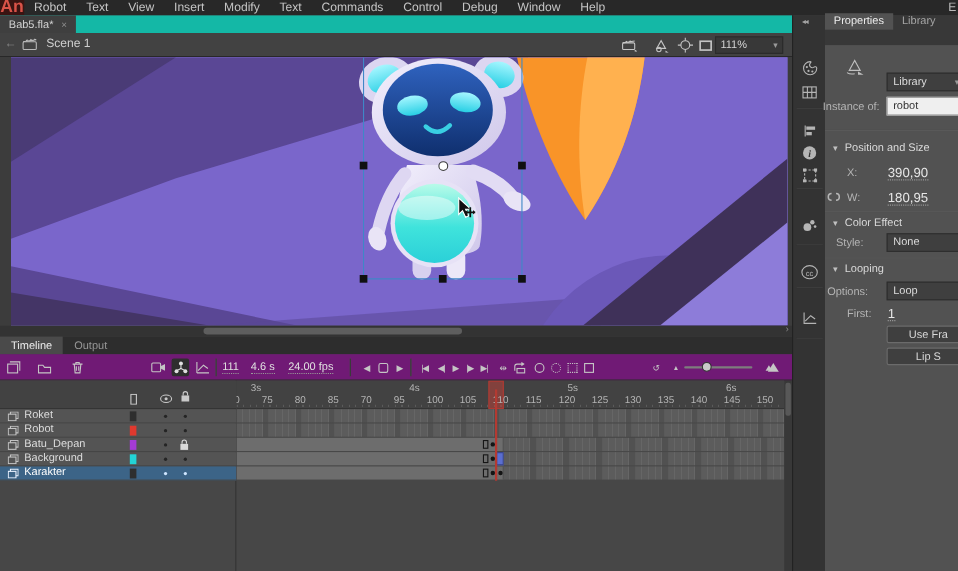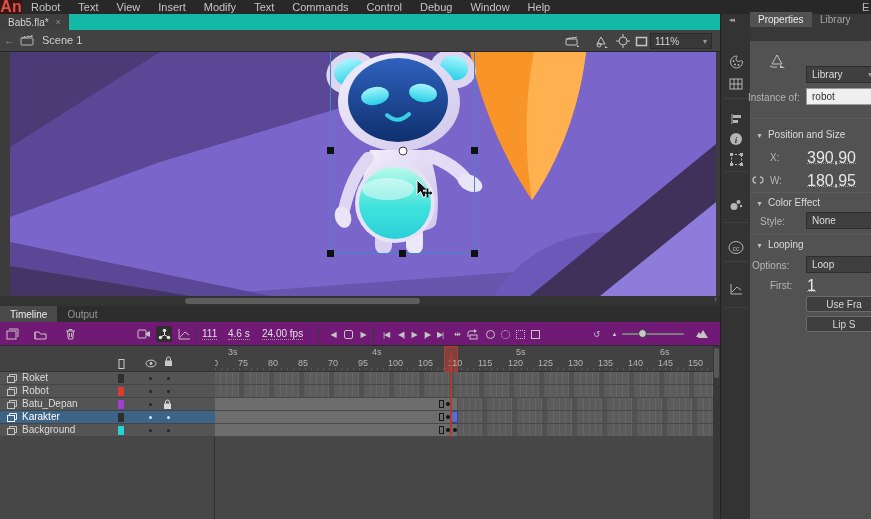--- a/index.html
+++ b/index.html
@@ -92,21 +92,21 @@
   
   #propstop{position:absolute;left:750px;top:14px;width:121px;height:27px;background:#383838}
   .ptab{position:absolute;top:12px;height:15px;font-size:10px;display:flex;align-items:center;padding:0 8px}
   #ptab-properties{left:750px;background:#525252;color:#ededed}
   #ptab-library{left:812px;color:#a5a5a5}
   #propsbody{position:absolute;left:750px;top:41px;width:121px;height:478px;background:#525252}
   .pdiv{position:absolute;left:750px;width:121px;height:1px;background:#434343;border-bottom:1px solid #5c5c5c}
   .psection{position:absolute;left:756px;font-size:10px;color:#dadada;white-space:nowrap}
   .psection .tri{font-size:7px;color:#c0c0c0;margin-right:5px}
   .plabel{position:absolute;font-size:10px;color:#b4b4b4;text-align:left;white-space:nowrap}
-  .phot{position:absolute;left:807px;font-size:16px;color:#e6e6e6;border-bottom:1px dotted #999;line-height:11px}
+  .phot{position:absolute;left:807px;font-size:12px;color:#e6e6e6;border-bottom:1px dotted #999;line-height:11px}
   .pfield{position:absolute;left:806px;width:72px;height:17px;background:#3f3f3f;border:1px solid #2d2d2d;font-size:10px;color:#dcdcdc;display:flex;align-items:center;padding:0 5px;white-space:nowrap}
   #instance-field{background:#efefef;color:#333;border:1px solid #9a9a9a;width:66px}
   .pbtn{position:absolute;left:806px;width:76px;height:16px;background:#3f3f3f;border:1px solid #6b6b6b;border-radius:2px;font-size:10px;color:#d8d8d8;display:flex;align-items:center;justify-content:center;white-space:nowrap}
 </style>
 </head>
 <body>
 
 <div id="menubar">
   <div id="an-logo">An</div>
   <div id="menu-items" style="display:flex">
@@ -397,37 +397,37 @@
             <path d="M2.5 2.5 V0.5 h7 v6 h-2" fill="none" stroke="#c3c3c3"></path>
           </svg></span>
         <span class="lname">Batu_Depan</span>
         <span class="lswatch" style="background: rgb(164, 59, 214);"></span>
         <span class="ldot eye"></span>
         <span class="llock"><svg width="9" height="11">
             <rect x="1" y="4.5" width="7" height="5.5" fill="#d9d9d9"></rect>
             <path d="M2.5 4.5 V3 a2 2 0 0 1 4 0 V4.5" fill="none" stroke="#d9d9d9"></path>
           </svg></span>
       </div>
+      <div class="lrow">
+        <span class="licon"><svg width="10" height="9">
+            <rect x="0.5" y="2.5" width="7" height="6" fill="none" stroke="#c3c3c3"></rect>
+            <path d="M2.5 2.5 V0.5 h7 v6 h-2" fill="none" stroke="#c3c3c3"></path>
+          </svg></span>
+        <span class="lname">Background</span>
+        <span class="lswatch" style="background: rgb(35, 211, 214);"></span>
+        <span class="ldot eye"></span>
+        <span class="ldot lock"></span>
+      </div>
       <div class="lrow sel">
         <span class="licon"><svg width="10" height="9">
             <rect x="0.5" y="2.5" width="7" height="6" fill="none" stroke="#eaf2ff"></rect>
             <path d="M2.5 2.5 V0.5 h7 v6 h-2" fill="none" stroke="#eaf2ff"></path>
           </svg></span>
         <span class="lname">Karakter</span>
         <span class="lswatch" style="background: rgb(46, 46, 46);"></span>
-        <span class="ldot eye"></span>
-        <span class="ldot lock"></span>
-      </div>
-      <div class="lrow">
-        <span class="licon"><svg width="10" height="9">
-            <rect x="0.5" y="2.5" width="7" height="6" fill="none" stroke="#c3c3c3"></rect>
-            <path d="M2.5 2.5 V0.5 h7 v6 h-2" fill="none" stroke="#c3c3c3"></path>
-          </svg></span>
-        <span class="lname">Background</span>
-        <span class="lswatch" style="background: rgb(35, 211, 214);"></span>
         <span class="ldot eye"></span>
         <span class="ldot lock"></span>
       </div>
     </div>
 </div>
 
 <div id="frames-area">
   <div id="ruler">
       <div id="rticks"></div>
     <div id="playhead-marker"></div>

